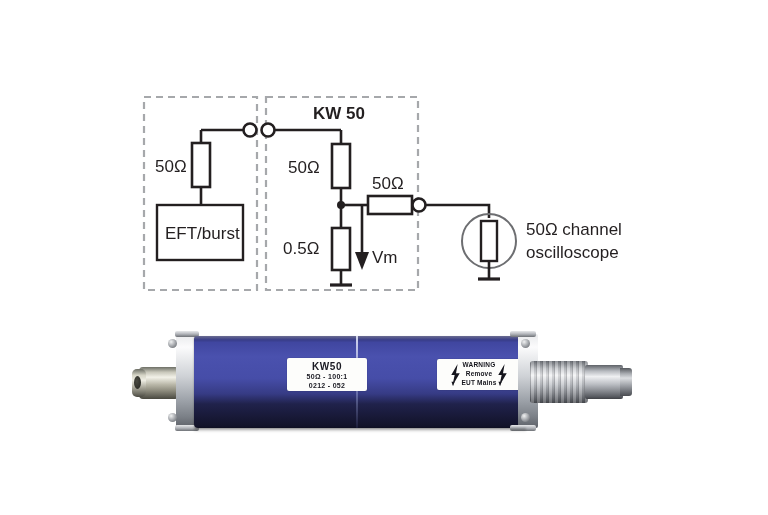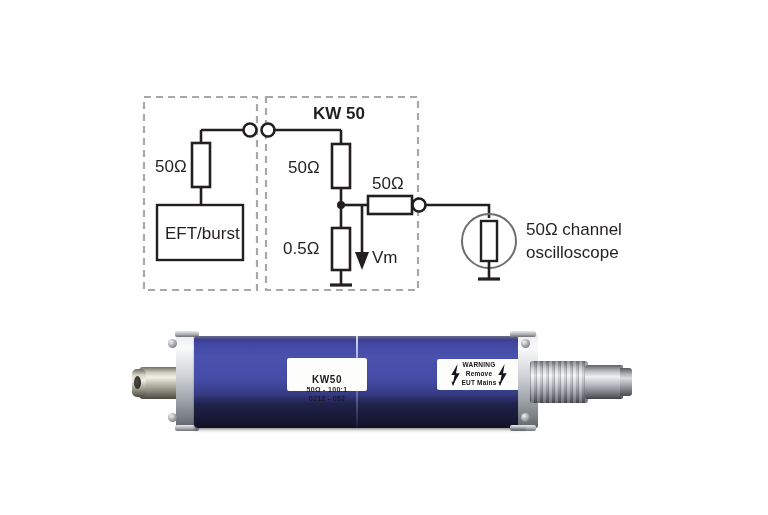--- a/index.html
+++ b/index.html
@@ -118,21 +118,21 @@
     box-shadow: 0 0 1px rgba(0,0,0,0.45);
     text-align: center;
     color: #1a1a22;
     line-height: 1.12;
   }
   .sticker-id {
     left: 93px;
     top: 22px;
     width: 80px;
     height: 33px;
-    padding-top: 16px;
+    padding-top: 3px;
     box-sizing: border-box;
   }
   .sticker-id .s-title {
     font-size: 10px;
     font-weight: bold;
     letter-spacing: 0.6px;
   }
   .sticker-id .s-line {
     font-size: 7px;
     font-weight: bold;

